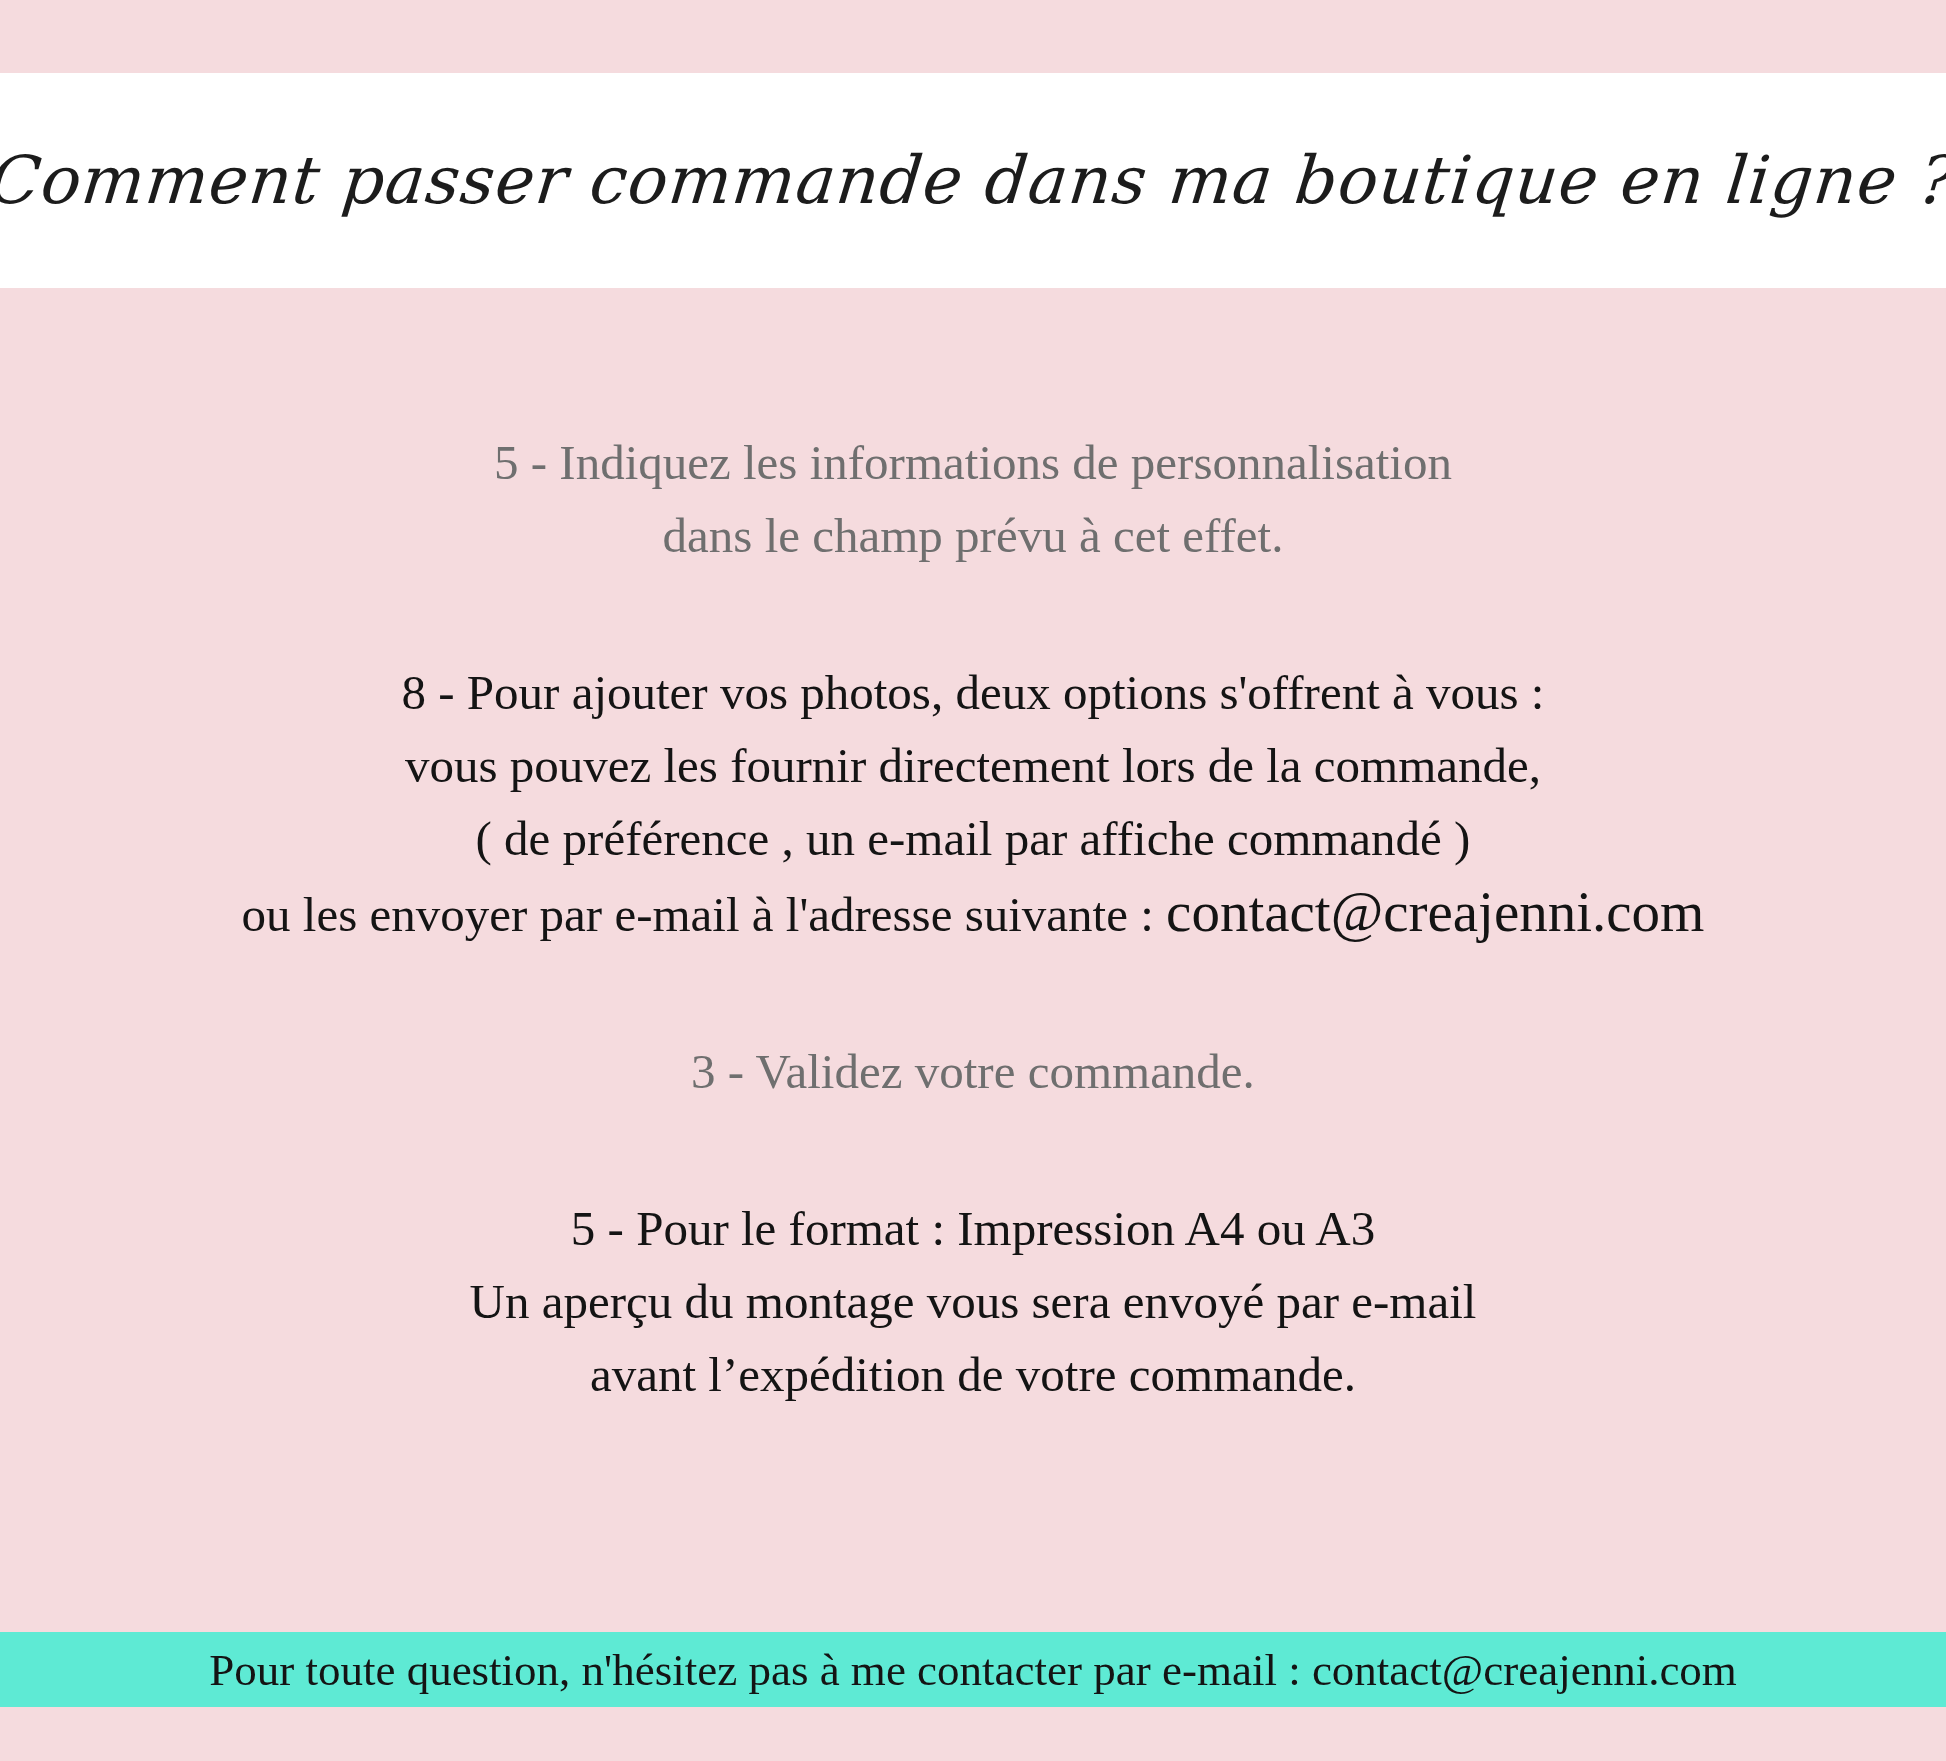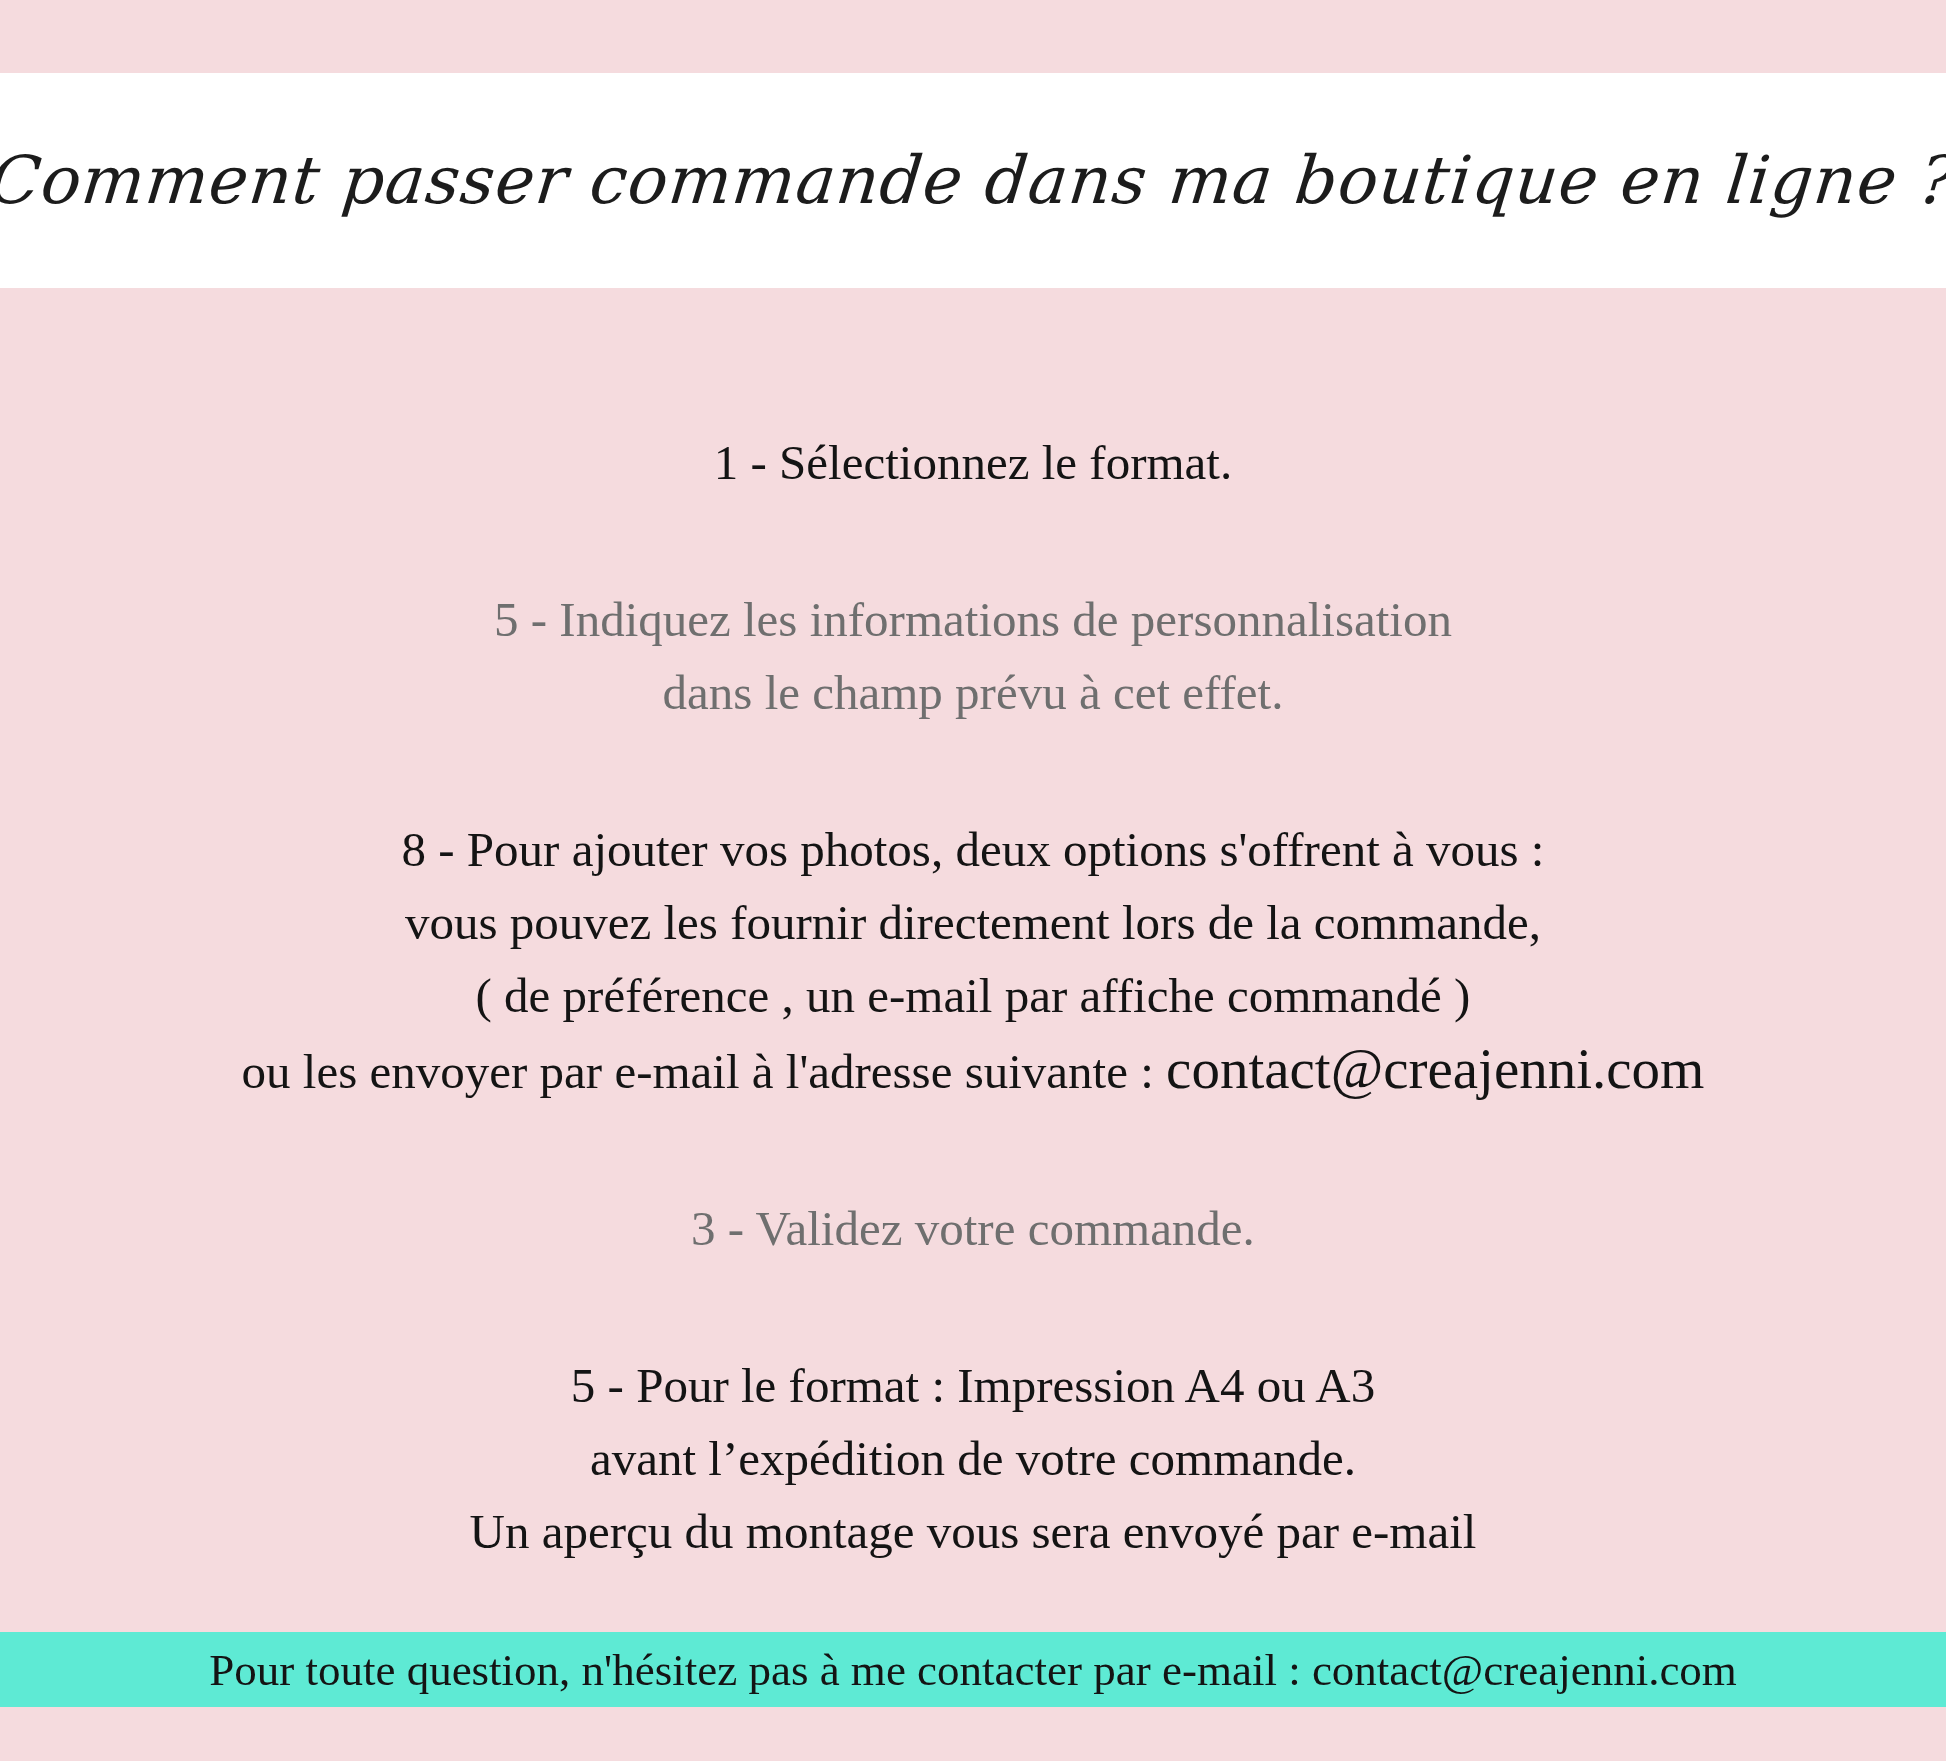--- a/index.html
+++ b/index.html
@@ -89,44 +89,41 @@
 <div class="poster">
 
   <div class="strip-top"></div>
 
   <header class="title-banner">
     <h1 class="script-title">Comment passer commande dans ma boutique en ligne ?</h1>
   </header>
 
   <main class="steps">
 
-    <div class="step black mb">
-      <div>1 - Sélectionnez le format.</div>
-    </div>
 
     <div class="step gray mb">
       <div>5 - Indiquez les informations de personnalisation</div>
       <div>dans le champ prévu à cet effet.</div>
     </div>
 
     <div class="step black mb">
       <div>8 - Pour ajouter vos photos, deux options s'offrent à vous :</div>
       <div>vous pouvez les fournir directement lors de la commande,</div>
       <div>(  de préférence , un e-mail par affiche commandé )</div>
       <div><span>ou les envoyer par e-mail à l'adresse suivante : </span><span class="email">contact@creajenni.com</span></div>
     </div>
 
     <div class="step gray mb">
       <div>3 - Validez votre commande.</div>
     </div>
 
     <div class="step black">
       <div>5 - Pour le format : Impression A4 ou A3</div>
+      <div>Un aperçu du montage vous sera envoyé par e-mail</div>
       <div>avant l’expédition de votre commande.</div>
-      <div>Un aperçu du montage vous sera envoyé par e-mail</div>
     </div>
 
   </main>
 
   <footer class="footer-banner">
     <p class="footer-text">Pour toute question, n'hésitez pas à me contacter par e-mail : contact@creajenni.com</p>
   </footer>
 
   <div class="strip-bottom"></div>
 

